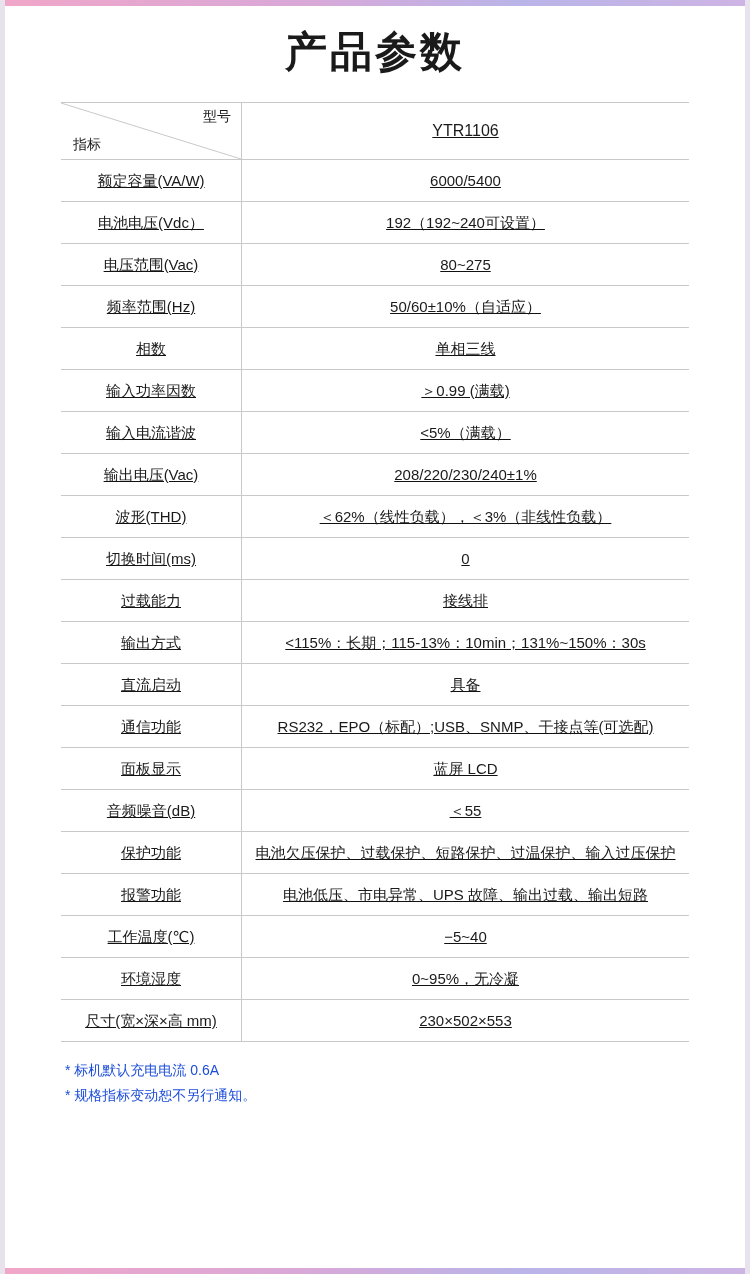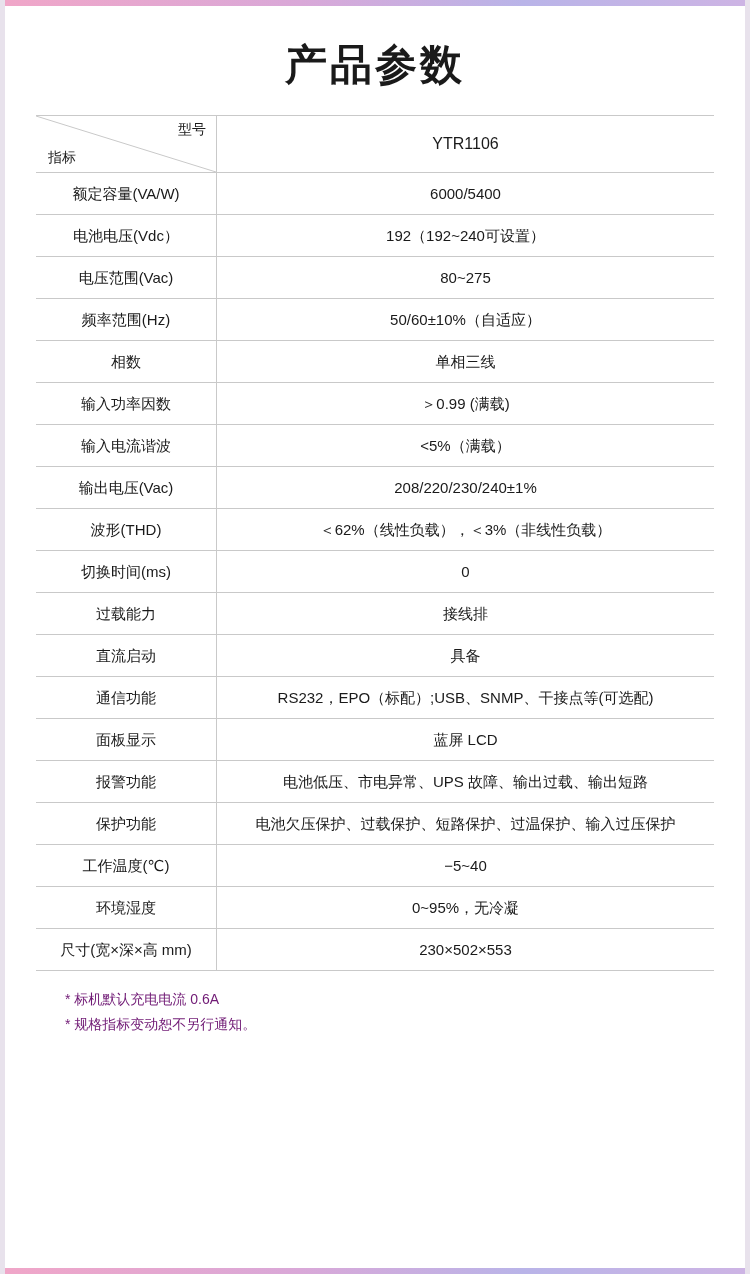--- a/index.html
+++ b/index.html
@@ -35,26 +35,27 @@
     bottom: 0; left: 0; right: 0;
     height: 6px;
     background: linear-gradient(90deg, #f0a6c8 0%, #d9a8d8 40%, #b9b4e8 70%, #cdb4e4 100%);
   }
   .title {
     text-align: center;
     font-size: 42px;
     font-weight: bold;
     letter-spacing: 3px;
     color: #1a1a1a;
-    padding-top: 37px;
+    padding-top: 24px;
     padding-bottom: 22px;
     font-family: "DejaVu Sans", "Liberation Sans", sans-serif;
   }
   .table-wrap {
-    padding: 0 31px;
+    padding: 0 56px;
+    text-decoration: underline;
   }
   table.spec {
     width: 100%;
     border-collapse: collapse;
     table-layout: fixed;
     font-size: 15px;
   }
   table.spec td {
     border-bottom: 1px solid #c9c9c9;
     padding: 10px 6px;
@@ -105,21 +106,21 @@
     bottom: 4px;
     left: 12px;
     font-size: 14px;
   }
   .hdr-value {
     font-size: 16px;
   }
   .notes {
     padding: 16px 44px 0 60px;
     font-size: 14px;
-    color: #701a75;
+    color: #1d4ed8;
     line-height: 1.8;
   }
   .note-line {
     white-space: nowrap;
   }
   .tall td { padding-top: 13px; padding-bottom: 13px; }
 </style>
 </head>
 <body>
 
@@ -185,38 +186,46 @@
         </tr>
         <tr class="tall">
           <td class="label-col">切换时间(ms)</td>
           <td class="value-col">0</td>
         </tr>
         <tr class="tall">
           <td class="label-col">过载能力</td>
           <td class="value-col">接线排</td>
         </tr>
         <tr class="tall">
+          <td class="label-col">输出方式</td>
+          <td class="value-col">&lt;115%：长期；115-13%：10min；131%~150%：30s</td>
+        </tr>
+        <tr class="tall">
           <td class="label-col">直流启动</td>
           <td class="value-col">具备</td>
         </tr>
         <tr class="tall">
           <td class="label-col">通信功能</td>
           <td class="value-col">RS232，EPO（标配）;USB、SNMP、干接点等(可选配)</td>
         </tr>
         <tr class="tall">
           <td class="label-col">面板显示</td>
           <td class="value-col">蓝屏 LCD</td>
         </tr>
         <tr class="tall">
+          <td class="label-col">音频噪音(dB)</td>
+          <td class="value-col">＜55</td>
+        </tr>
+        <tr class="tall">
+          <td class="label-col">保护功能</td>
+          <td class="value-col">电池欠压保护、过载保护、短路保护、过温保护、输入过压保护</td>
+        </tr>
+        <tr class="tall">
           <td class="label-col">报警功能</td>
           <td class="value-col">电池低压、市电异常、UPS 故障、输出过载、输出短路</td>
-        </tr>
-        <tr class="tall">
-          <td class="label-col">保护功能</td>
-          <td class="value-col">电池欠压保护、过载保护、短路保护、过温保护、输入过压保护</td>
         </tr>
         <tr class="tall">
           <td class="label-col">工作温度(℃)</td>
           <td class="value-col">−5~40</td>
         </tr>
         <tr class="tall">
           <td class="label-col">环境湿度</td>
           <td class="value-col">0~95%，无冷凝</td>
         </tr>
         <tr class="tall">

